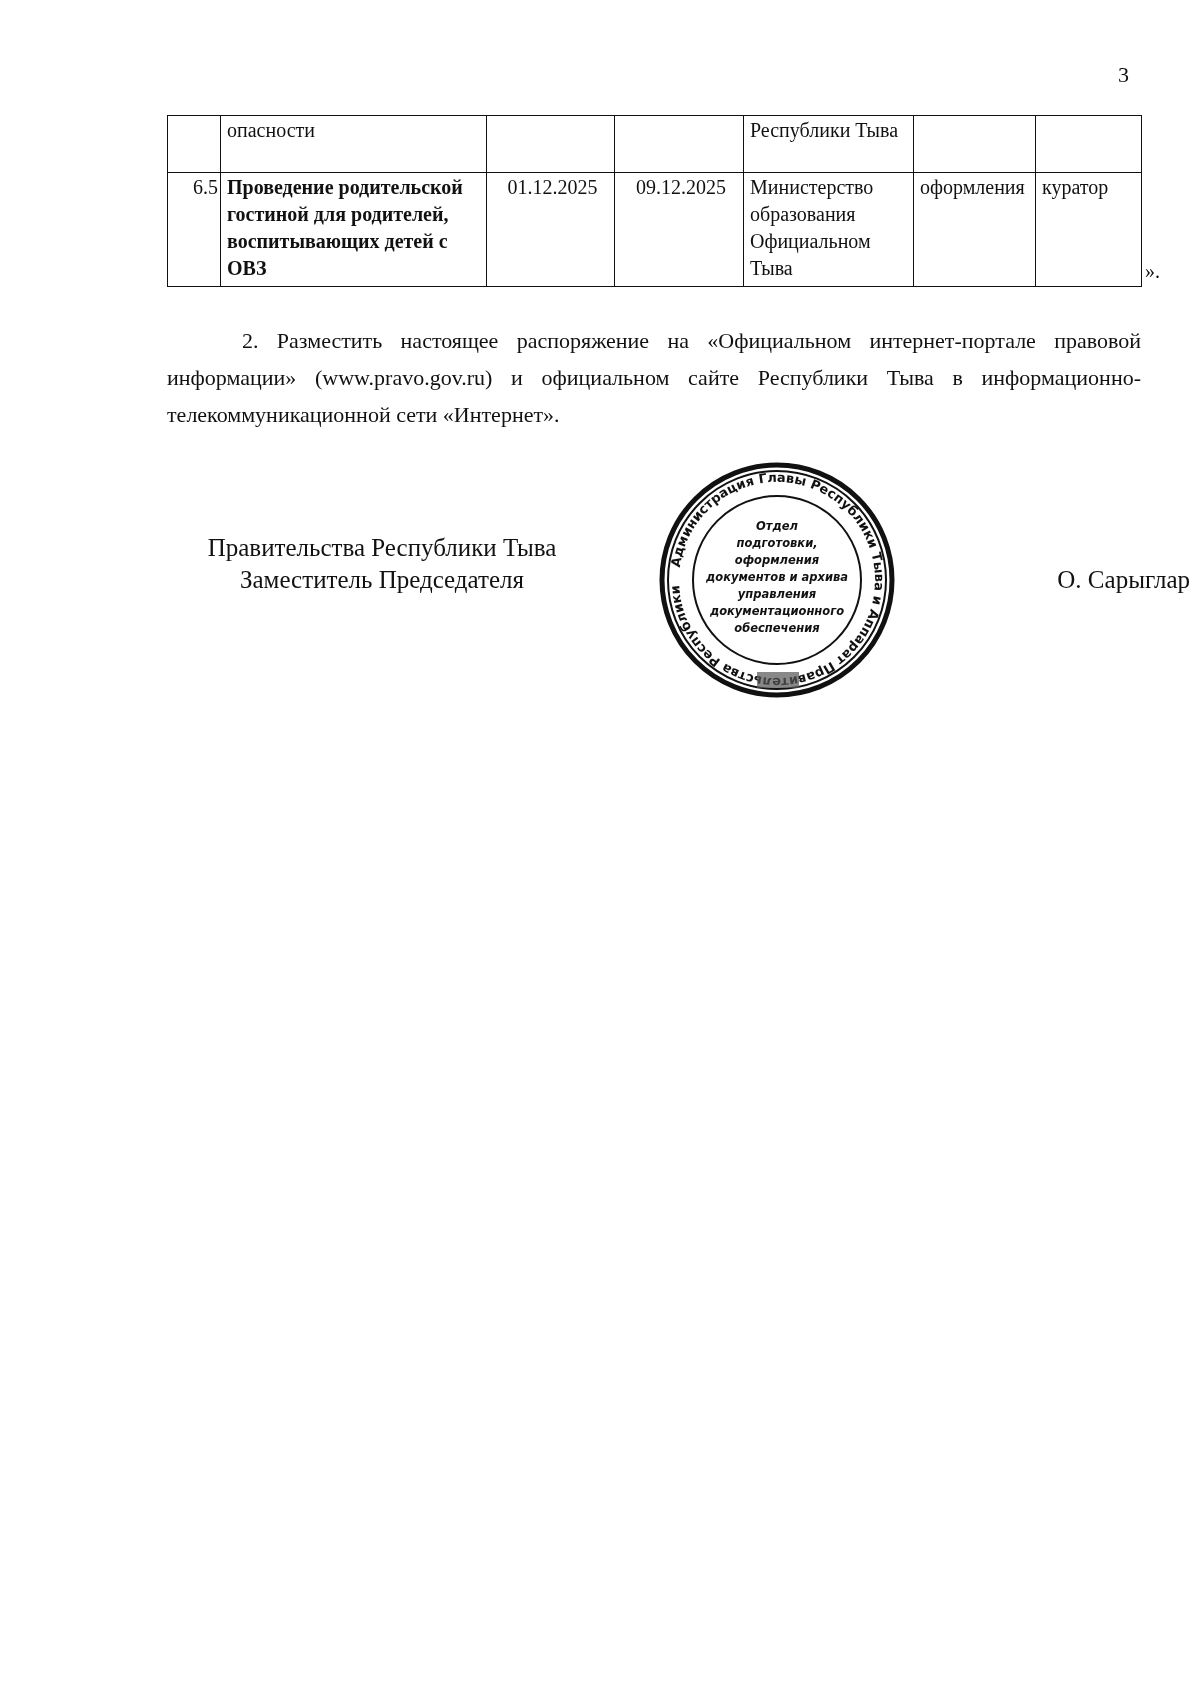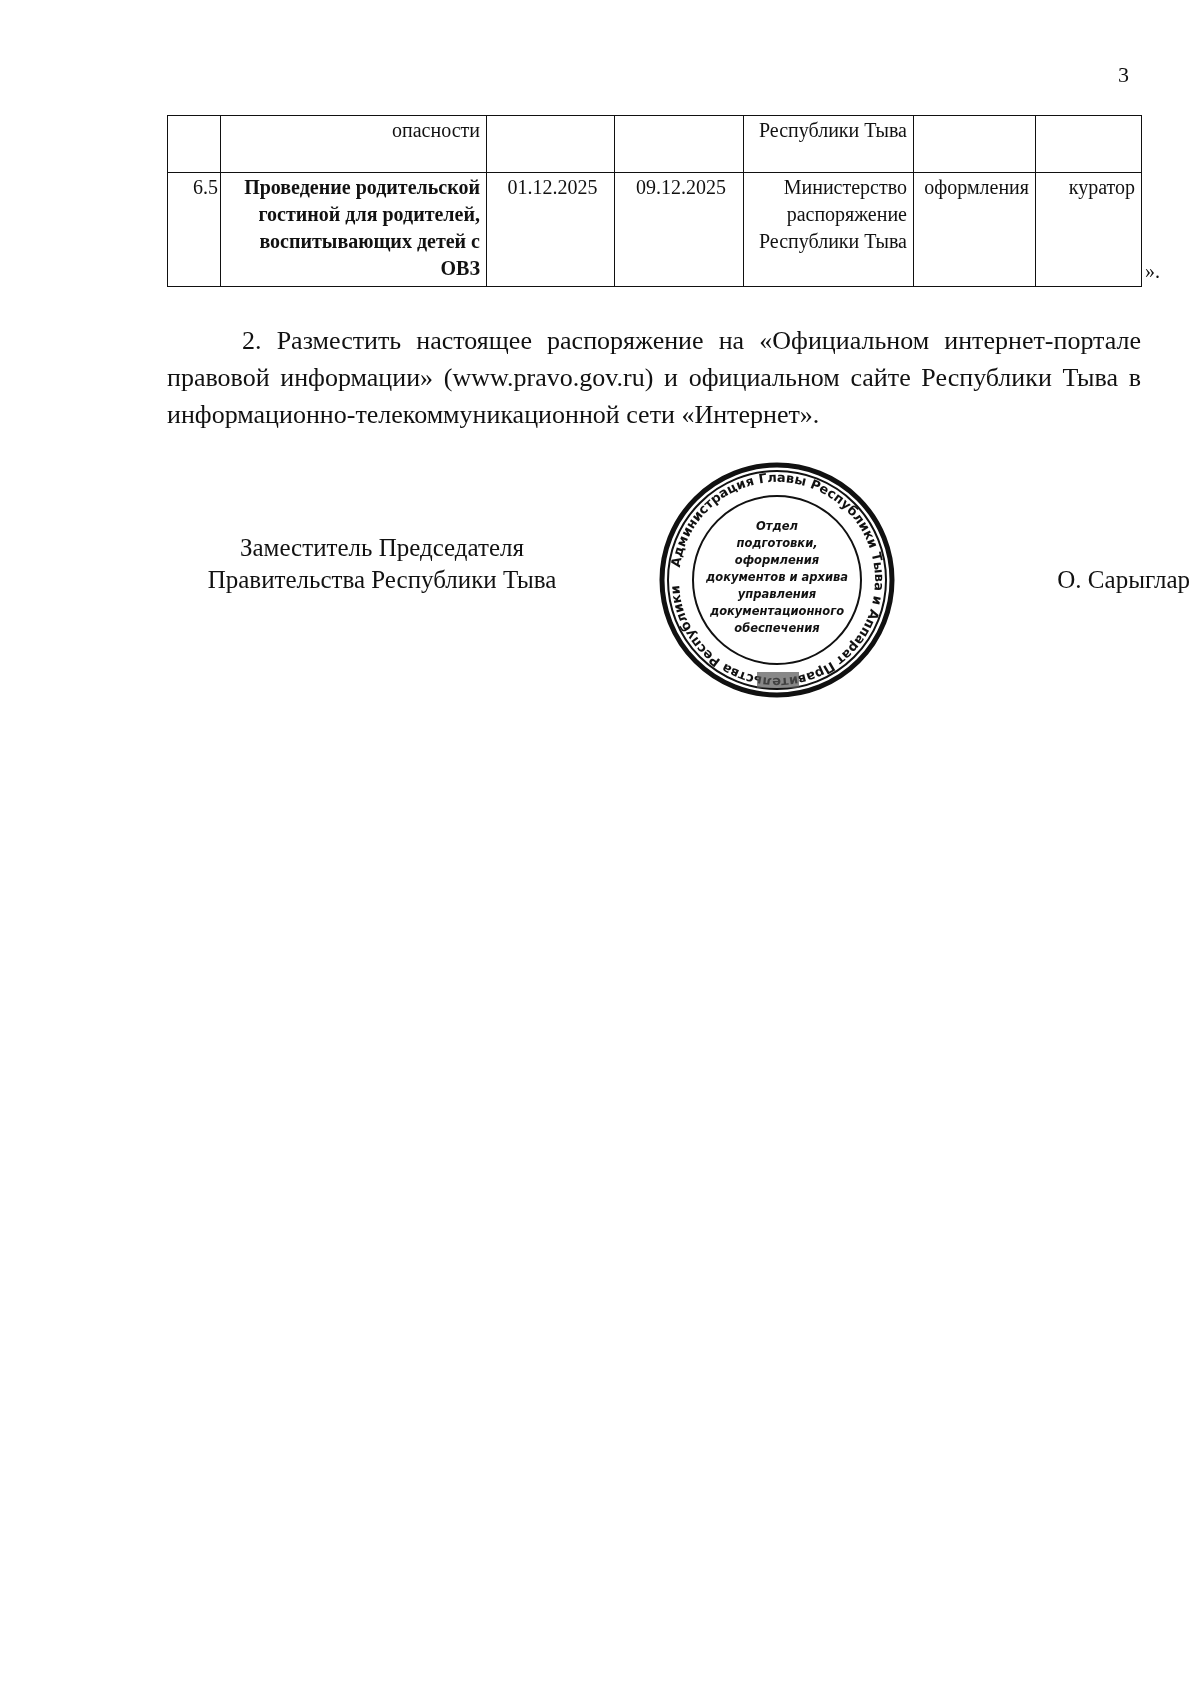--- a/index.html
+++ b/index.html
@@ -1,25 +1,25 @@
 <!DOCTYPE html>
 <html><head>
 <meta charset="utf-8">
 <style>
   html, body { margin: 0; padding: 0; background: #ffffff; }
   body { width: 1200px; height: 1697px; position: relative; overflow: hidden;
          font-family: "Liberation Serif", "DejaVu Serif", serif; color: #111; }
   .page-number { position: absolute; left: 1118px; top: 62px; font-size: 22px; }
   table.plan { position: absolute; left: 167px; top: 115px; border-collapse: collapse;
                table-layout: fixed; width: 974px; font-size: 20px; line-height: 27px; }
-  table.plan td { border: 1.5px solid #111; vertical-align: top; padding: 1px 6px 0 6px; text-align: right; }
+  table.plan td { border: 1.5px solid #111; vertical-align: top; padding: 1px 6px 0 6px; }
   table.plan td.num { text-align: right; padding-left: 2px; padding-right: 2px; }
   table.plan td.date { text-align: center; padding-left: 6px; padding-right: 2px; }
   .close-quote { position: absolute; left: 1145px; top: 260px; font-size: 20px; }
-  .para { position: absolute; left: 167px; top: 322px; width: 974px; font-size: 26px;
+  .para { position: absolute; left: 167px; top: 322px; width: 974px; font-size: 22px;
           line-height: 37px; text-align: justify; text-indent: 75px; }
   .sig-left { position: absolute; left: 172px; top: 532px; width: 420px; font-size: 25px;
               line-height: 32px; text-align: center; }
   .sig-right { position: absolute; left: 1000px; top: 564px; font-size: 25px; line-height: 32px;
                width: 190px; text-align: right; }
   .stamp { position: absolute; left: 657px; top: 460px; width: 240px; height: 240px; }
 </style>
 </head>
 <body>
 
@@ -43,33 +43,33 @@
     <td class="date"></td>
     <td>Республики Тыва</td>
     <td></td>
     <td></td>
   </tr>
   <tr style="height:114px">
     <td class="num">6.5</td>
     <td style="hyphens:auto;font-weight:bold;">Проведение родительской гостиной для родителей, воспитывающих детей с ОВЗ</td>
     <td class="date">01.12.2025</td>
     <td class="date">09.12.2025</td>
-    <td>Министерство распоряжение Республики Тыва</td>
+    <td>Министерство образования Официальном Тыва</td>
     <td>оформления</td>
     <td>куратор</td>
   </tr>
 </tbody>
   </table>
 <div class="close-quote">».</div>
 
 <div class="para">2. Разместить настоящее распоряжение на «Официальном интернет-портале правовой информации» (www.pravo.gov.ru) и официальном сайте Республики Тыва в информационно-телекоммуникационной сети «Интернет».</div>
 
 <div class="sig-left">
+  <div>Правительства Республики Тыва</div>
   <div>Заместитель Председателя</div>
-  <div>Правительства Республики Тыва</div>
 </div>
 
 <svg class="stamp" viewBox="0 0 240 240">
   <defs>
     <path id="ring" d="M120,120 m-98,0 a98,98 0 1,1 196,0 a98,98 0 1,1 -196,0"></path>
   </defs>
   <circle cx="120" cy="120" r="115" fill="none" stroke="#111" stroke-width="5"></circle>
   <circle cx="120" cy="120" r="109" fill="none" stroke="#111" stroke-width="2"></circle>
   <circle cx="120" cy="120" r="84" fill="none" stroke="#111" stroke-width="2"></circle>
   <text font-family="DejaVu Sans, sans-serif" font-size="13" font-weight="bold" fill="#111">

